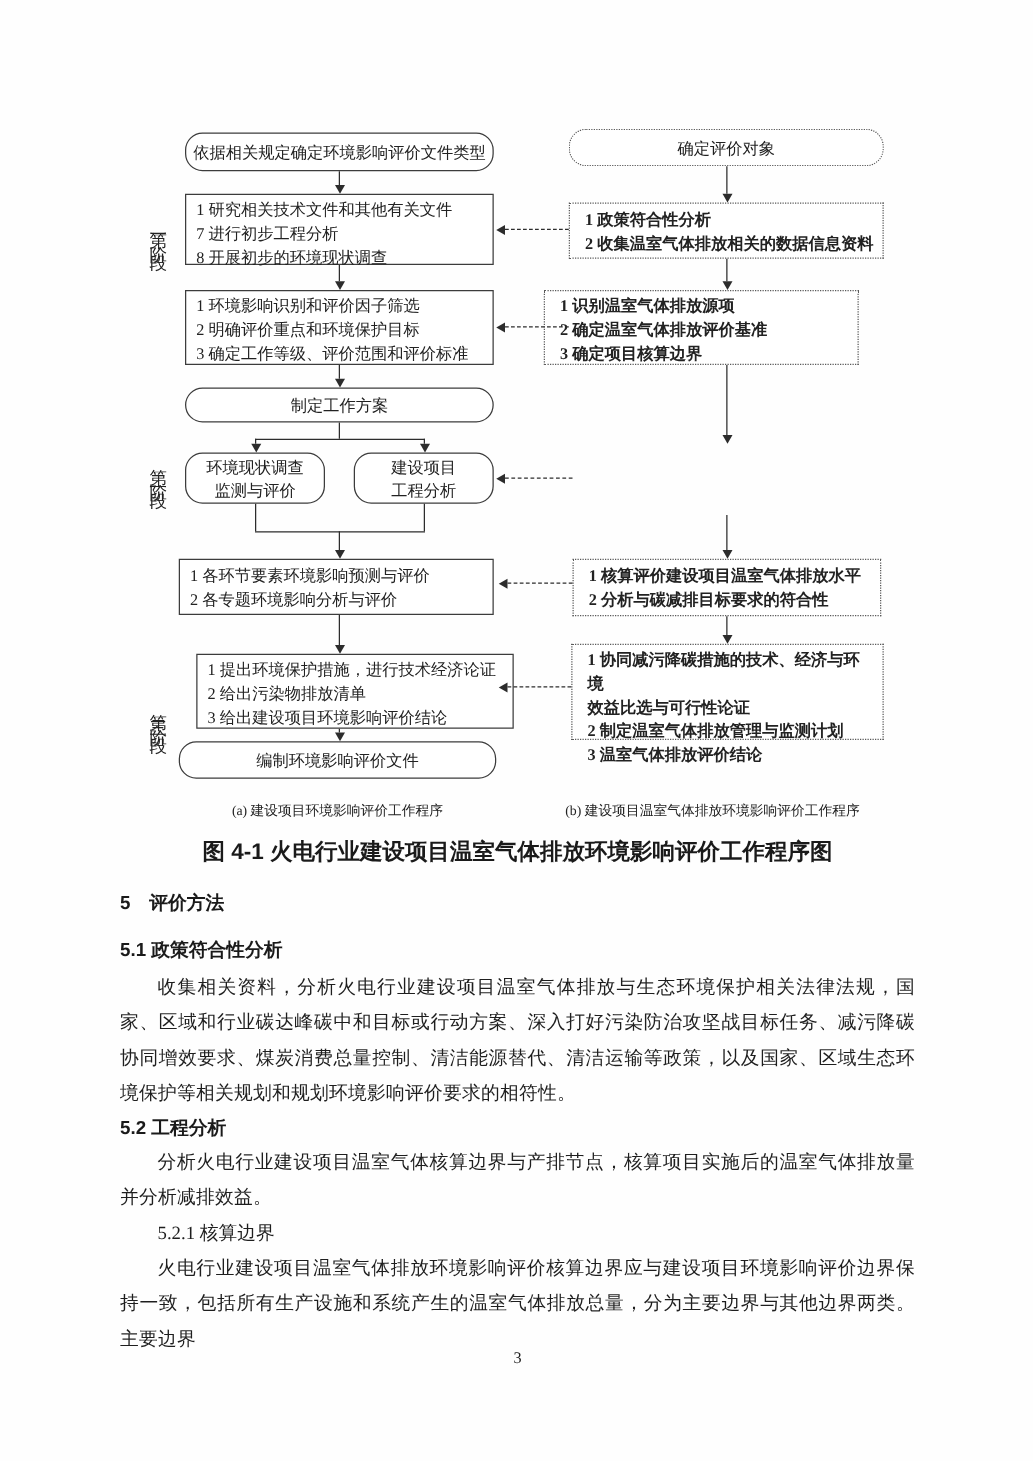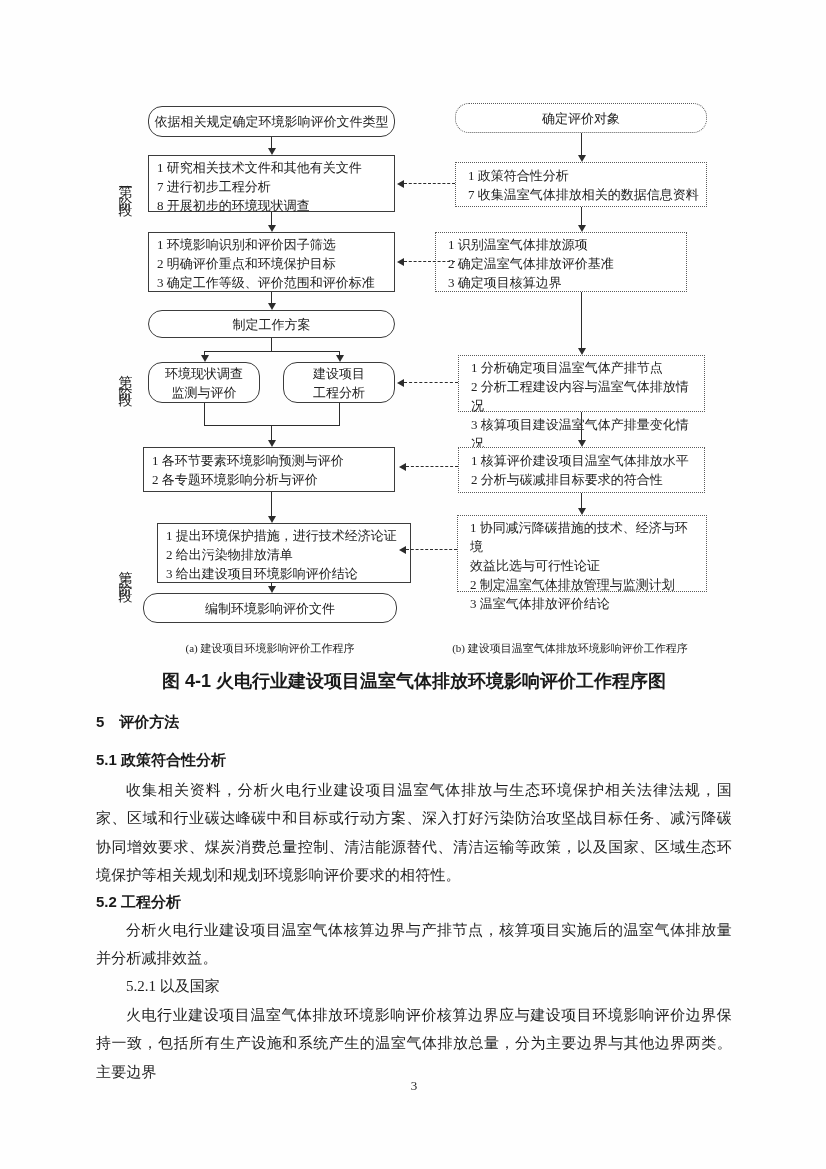--- a/index.html
+++ b/index.html
@@ -13,21 +13,21 @@
 
   
   .fbox {
     position:absolute; font-size:13px; line-height:19px; color:#222;
     background:#fff;
   }
   .box-solid  { border:1.5px solid #3c3c3c; }
   .box-dotted { border:1.5px dotted #5a5a5a; }
   .fbox.listy { padding:2px 6px 0 8px; text-align:left; }
   .fbox.center{ display:flex; flex-direction:column; align-items:center; justify-content:center; text-align:center;border-radius:14px; }
-  .fbox.listy.rt { padding-left:12px; }
+  .fbox.listy.rt { padding-left:12px;font-weight:bold; }
 
   
   .lv { position:absolute; width:0; border-left:1.5px solid #2c2c2c; }
   .lh { position:absolute; height:0; border-top:1.5px solid #2c2c2c; }
   .varrow { position:absolute; width:0; border-left:1.5px solid #2c2c2c; }
   .varrow::after {
     content:''; position:absolute; left:-4.2px; bottom:-7px;
     border-left:4.5px solid transparent; border-right:4.5px solid transparent;
     border-top:7px solid #2c2c2c;
   }
@@ -122,34 +122,29 @@
   <div class="fbox box-solid center" style="left:143px; top:593px; width:254px; height:30px;">
       <div>编制环境影响评价文件</div>
     </div>
 
   <div class="fbox box-dotted center" style="left:455px; top:103px; width:252px; height:30px;">
       <div>确定评价对象</div>
     </div>
 
   <div class="fbox box-dotted listy rt" style="left:455px; top:162px; width:252px; height:45px; padding-top:3px;">
       <div>1 政策符合性分析</div>
-      <div>7 收集温室气体排放相关的数据信息资料</div>
+      <div>2 收集温室气体排放相关的数据信息资料</div>
     </div>
 
   <div class="fbox box-dotted listy rt" style="left:435px; top:232px; width:252px; height:60px;">
       <div>1 识别温室气体排放源项</div>
       <div>2 确定温室气体排放评价基准</div>
       <div>3 确定项目核算边界</div>
     </div>
 
-  <div class="fbox box-dotted listy rt" style="left:458px; top:355px; width:247px; height:57px;">
-      <div>1 分析确定项目温室气体产排节点</div>
-      <div>2 分析工程建设内容与温室气体排放情况</div>
-      <div>3 核算项目建设温室气体产排量变化情况</div>
-    </div>
 
   <div class="fbox box-dotted listy rt" style="left:458px; top:447px; width:247px; height:46px; padding-top:3px;">
       <div>1 核算评价建设项目温室气体排放水平</div>
       <div>2 分析与碳减排目标要求的符合性</div>
     </div>
 
   <div class="fbox box-dotted listy rt" style="left:457px; top:515px; width:250px; height:77px;">
       <div>1 协同减污降碳措施的技术、经济与环境</div>
       <div>效益比选与可行性论证</div>
       <div>2 制定温室气体排放管理与监测计划</div>
@@ -189,17 +184,17 @@
   <div class="cap" style="left:420px; top:641px; width:300px;">(b) 建设项目温室气体排放环境影响评价工作程序</div>
   <div class="fig-title" style="top:669px;">图 4-1 火电行业建设项目温室气体排放环境影响评价工作程序图</div>
 
   <div class="h-sans" style="top:713px;">5　评价方法</div>
   <div class="h-sans" style="top:751px;">5.1 政策符合性分析</div>
   <div class="para" style="top:776px;">收集相关资料，分析火电行业建设项目温室气体排放与生态环境保护相关法律法规，国家、区域和行业碳达峰碳中和目标或行动方案、深入打好污染防治攻坚战目标任务、减污降碳协同增效要求、煤炭消费总量控制、清洁能源替代、清洁运输等政策，以及国家、区域生态环境保护等相关规划和规划环境影响评价要求的相符性。</div>
 
   <div class="h-sans" style="top:893px;">5.2 工程分析</div>
   <div class="para" style="top:916px;">分析火电行业建设项目温室气体核算边界与产排节点，核算项目实施后的温室气体排放量并分析减排效益。</div>
 
-  <div class="h-serif" style="top:977px;">5.2.1 以及国家</div>
+  <div class="h-serif" style="top:977px;">5.2.1 核算边界</div>
   <div class="para" style="top:1001px;">火电行业建设项目温室气体排放环境影响评价核算边界应与建设项目环境影响评价边界保持一致，包括所有生产设施和系统产生的温室气体排放总量，分为主要边界与其他边界两类。主要边界</div>
 
   <div class="pagenum">3</div>
 </div>
 
 </body></html>

